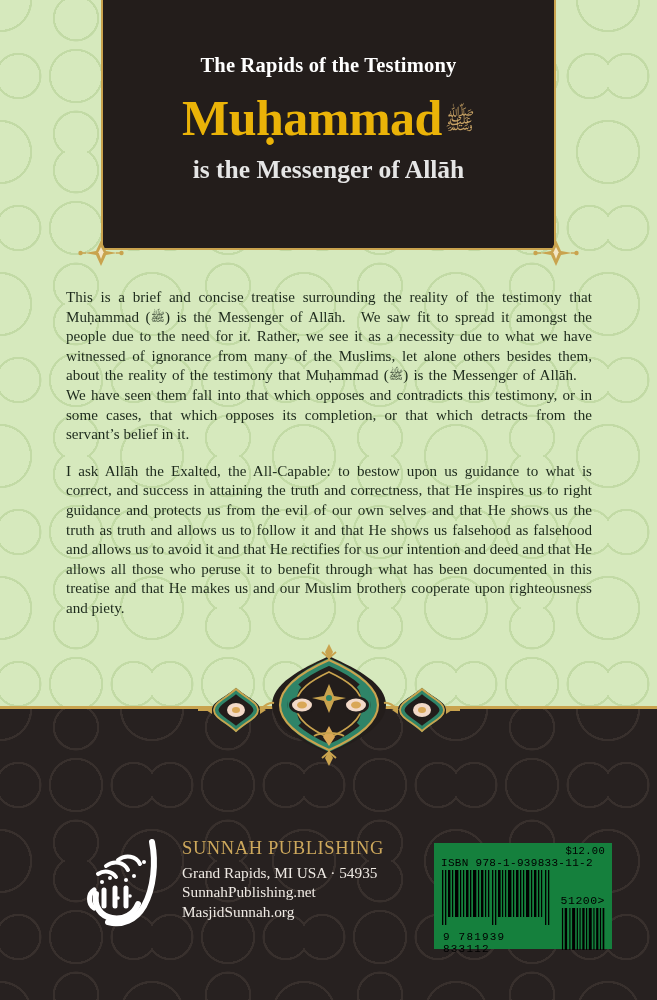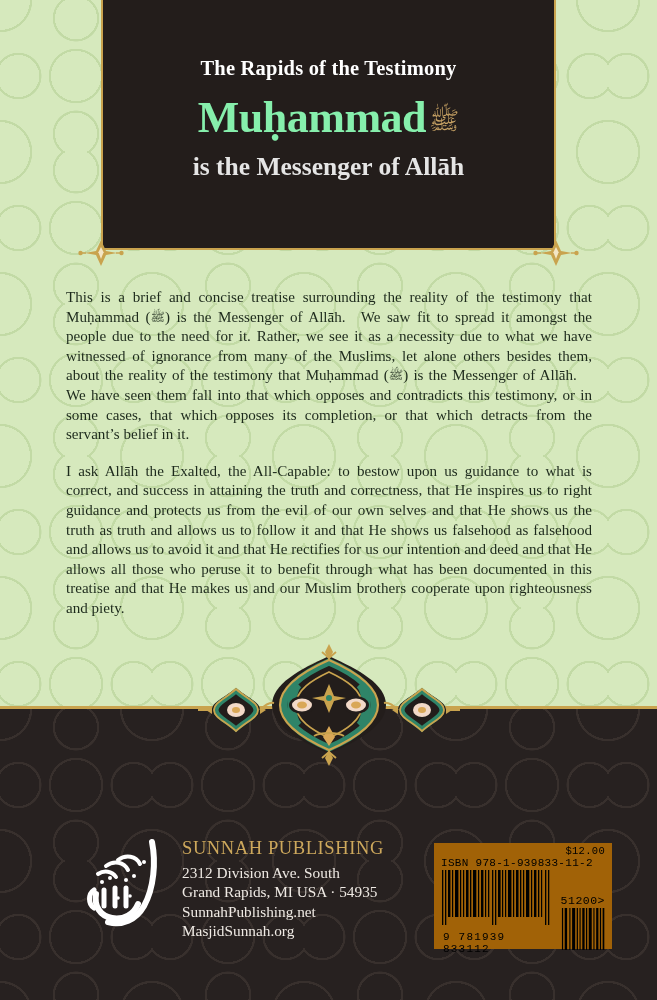--- a/index.html
+++ b/index.html
@@ -75,22 +75,22 @@
     font-weight:bold;
     letter-spacing:.2px;
     margin-bottom:16px;
     white-space:nowrap;
   }
   #main-title-row {
     display:flex; align-items:center; justify-content:center;
     margin-bottom:12px;
   }
   #main-title {
-    color:#86efac;
-    font-size:44px;
+    color:#eab308;
+    font-size:50px;
     font-weight:bold;
     letter-spacing:-.5px;
     line-height:1;
     white-space:nowrap;
   }
   #salawat {
     color:#c7a264;
     font-size:25px;
     margin-left:3px;
     margin-top:6px;
@@ -156,21 +156,21 @@
   .pub-line {
     color:#efeae4;
     font-size:15.3px;
     line-height:19.4px;
   }
 
   
   #barcode-box {
     position:absolute; left:434px; top:843px;
     width:178px; height:106px;
-    background:#a16207;
+    background:#15803d;
     padding:3px 7px 4px;
     font-family:"Liberation Mono", monospace;
   }
   #price-line {
     text-align:right; font-size:10.5px; color:#000;
     letter-spacing:.3px; line-height:11px;
   }
   #isbn-line {
     font-size:11px; color:#000;
     letter-spacing:.3px; line-height:12px;
@@ -336,21 +336,20 @@
           <circle cx="28" cy="46" r="2"></circle>
           <circle cx="20" cy="50" r="2"></circle>
           <circle cx="62" cy="30" r="2"></circle>
           <circle cx="36" cy="66" r="1.8"></circle>
           <circle cx="48" cy="64" r="1.8"></circle>
         </g>
       </svg>
     </div>
     <div id="publisher-text">
       <div id="publisher-name">SUNNAH PUBLISHING</div>
-      <div class="pub-line">2312 Division Ave. South</div>
       <div class="pub-line">Grand Rapids, MI USA · 54935</div>
       <div class="pub-line">SunnahPublishing.net</div>
       <div class="pub-line">MasjidSunnah.org</div>
     </div>
   </div>
 
   <div id="barcode-box">
     <div id="price-line">$12.00</div>
     <div id="isbn-line"><span>ISBN</span>&nbsp;<span>978-1-939833-11-2</span></div>
     <div id="barcode-row">

